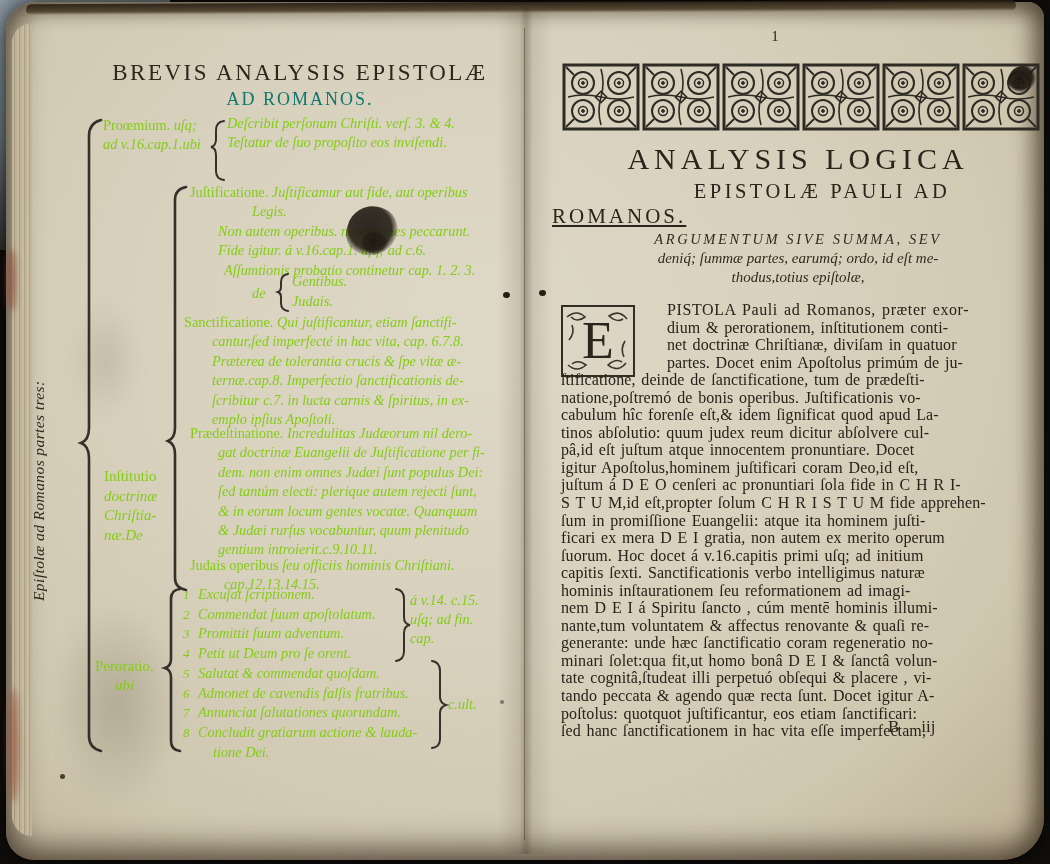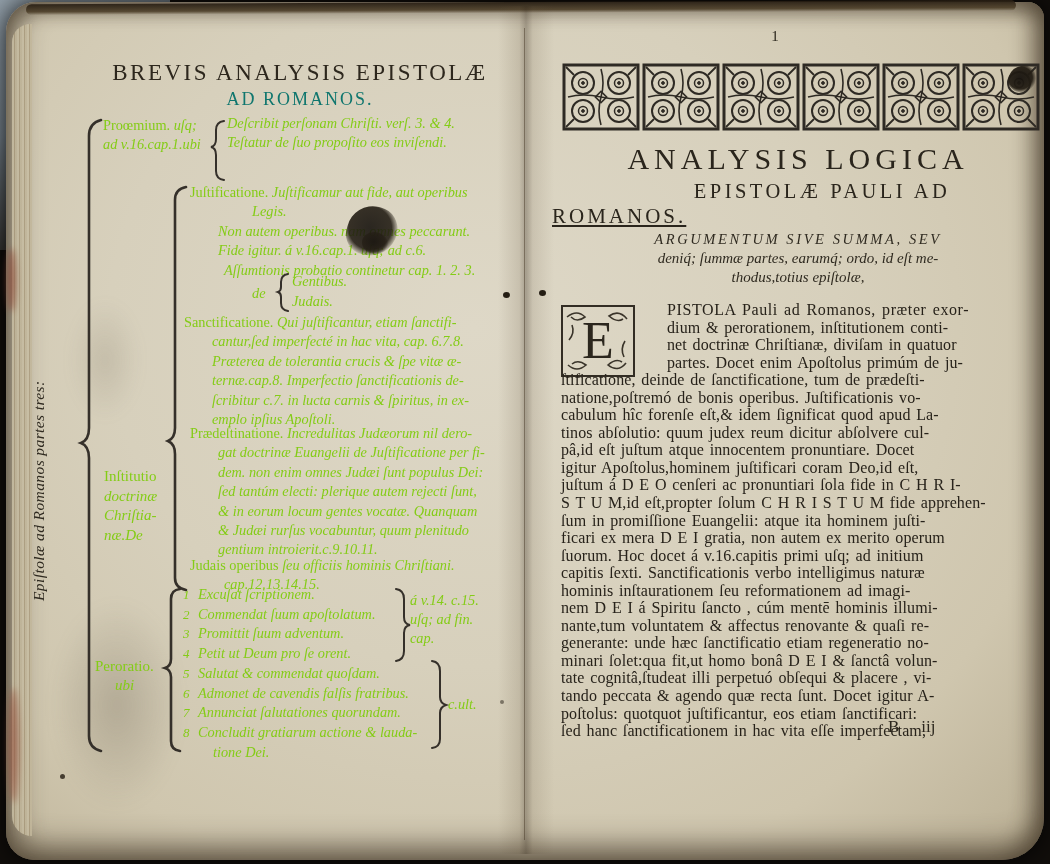--- a/index.html
+++ b/index.html
@@ -251,21 +251,21 @@
     <div>igitur Apoſtolus,hominem juſtificari coram Deo,id eſt,</div>
     <div>juſtum á D E O cenſeri ac pronuntiari ſola fide in C H R I-</div>
     <div>S T U M,id eſt,propter ſolum C H R I S T U M fide apprehen-</div>
     <div>ſum in promiſſione Euangelii: atque ita hominem juſti-</div>
     <div>ficari ex mera D E I gratia, non autem ex merito operum</div>
     <div>ſuorum.  Hoc docet á v.16.capitis primi uſq; ad initium</div>
     <div>capitis ſexti.  Sanctificationis verbo intelligimus naturæ</div>
     <div>hominis inſtaurationem ſeu reformationem ad imagi-</div>
     <div>nem D E I á Spiritu ſancto , cúm mentē hominis illumi-</div>
     <div>nante,tum voluntatem &amp; affectus renovante &amp; quaſi re-</div>
-    <div>generante: unde hæc ſanctificatio etiam regeneratio no-</div>
+    <div>generante: unde hæc ſanctificatio coram regeneratio no-</div>
     <div>minari ſolet:qua fit,ut homo bonâ D E I &amp; ſanctâ volun-</div>
     <div>tate cognitâ,ſtudeat illi perpetuó obſequi &amp; placere , vi-</div>
     <div>tando peccata &amp; agendo quæ recta ſunt.  Docet igitur A-</div>
     <div>poſtolus: quotquot juſtificantur, eos etiam ſanctificari:</div>
     <div>ſed hanc ſanctificationem in hac vita eſſe imperfectam,</div>
   </div>
 
   <div class="rp-sig">
     <span>B</span><span class="sp"></span><span>iij</span>
   </div>

